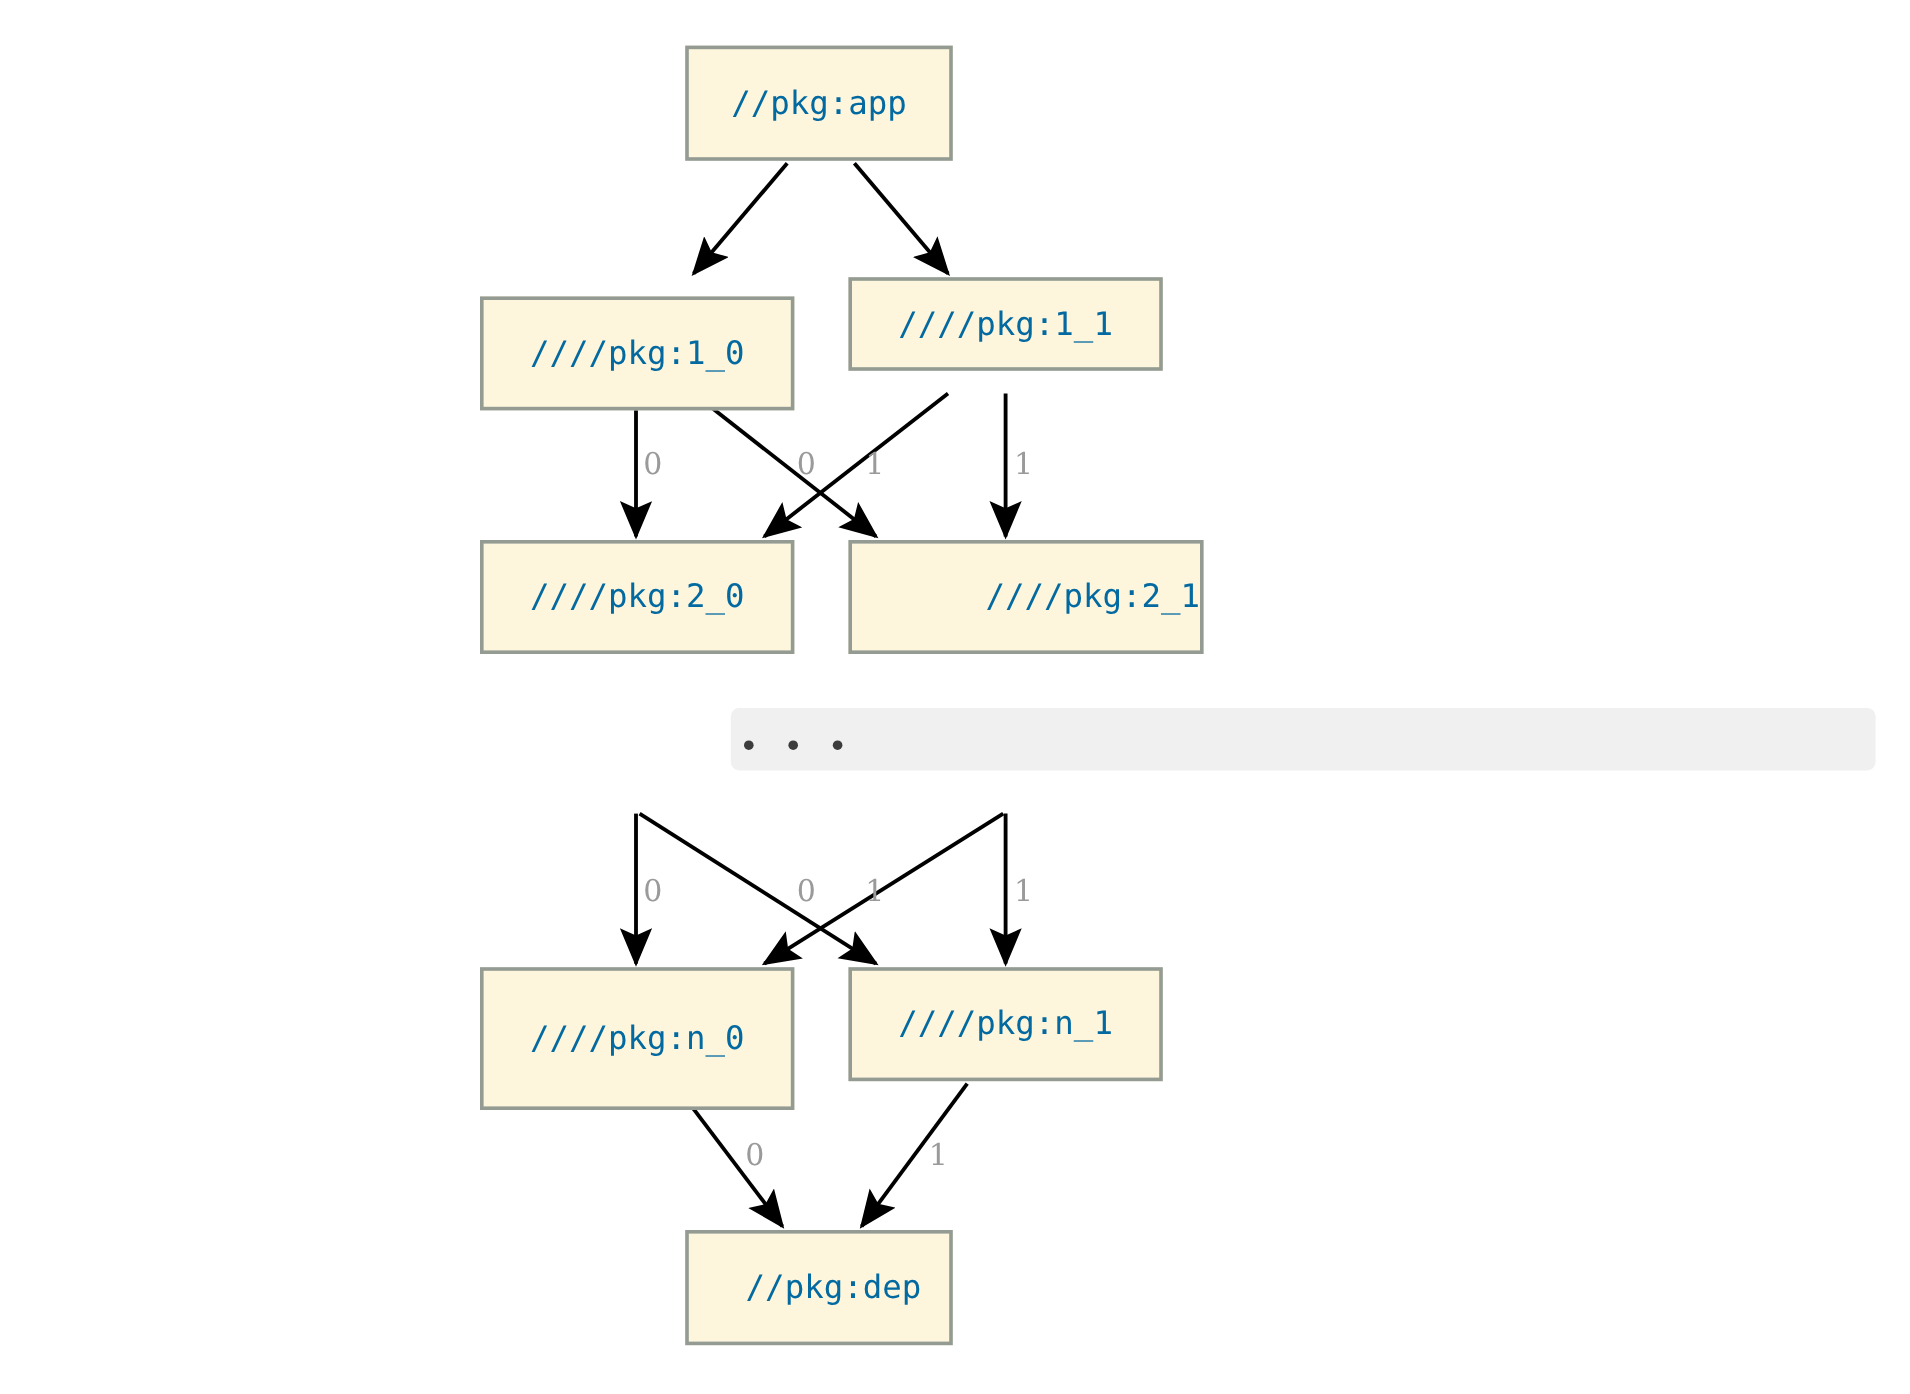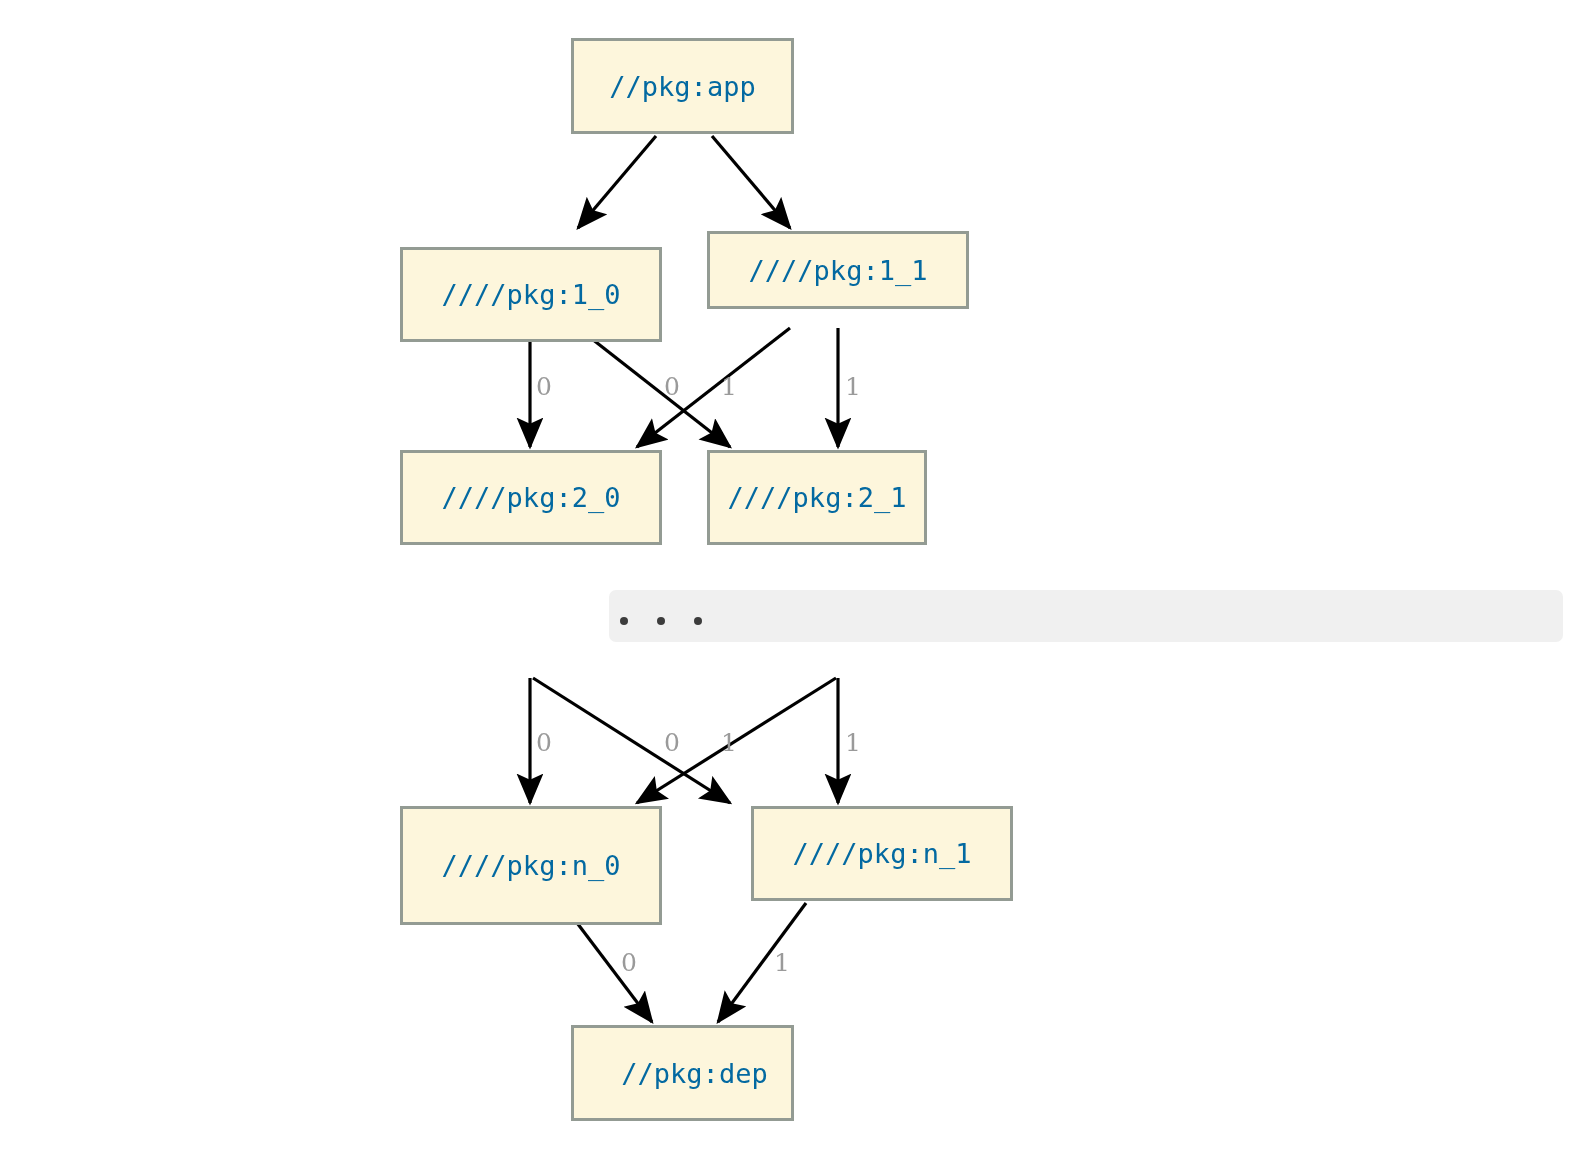--- a/index.html
+++ b/index.html
@@ -106,27 +106,27 @@
   </div>
   <div class="node-box" style="left: 400px; top: 231px; width: 262px; height: 95px; background: rgb(253, 246, 220); border-color: rgb(147, 155, 147); margin-top: 16px;">
     <span class="node-label">////pkg:1_0</span>
   </div>
   <div class="node-box" style="left: 707px; top: 231px; width: 262px; height: 78px; background: rgb(253, 246, 220); border-color: rgb(147, 155, 147);">
     <span class="node-label">////pkg:1_1</span>
   </div>
   <div class="node-box" style="left: 400px; top: 450px; width: 262px; height: 95px; background: rgb(253, 246, 220); border-color: rgb(147, 155, 147);">
     <span class="node-label">////pkg:2_0</span>
   </div>
-  <div class="node-box" style="left: 707px; top: 450px; width: 220px; height: 95px; background: rgb(253, 246, 220); border-color: rgb(147, 155, 147);">
+  <div class="node-box" style="left: 707px; top: 450px; width: 296px; height: 95px; background: rgb(253, 246, 220); border-color: rgb(147, 155, 147); justify-content: flex-end;">
     <span class="node-label">////pkg:2_1</span>
   </div>
   <div class="node-box" style="left: 400px; top: 806px; width: 262px; height: 119px; background: rgb(253, 246, 220); border-color: rgb(147, 155, 147);">
     <span class="node-label">////pkg:n_0</span>
   </div>
-  <div class="node-box" style="left: 707px; top: 806px; width: 262px; height: 95px; background: rgb(253, 246, 220); border-color: rgb(147, 155, 147); margin-left: 44px;">
+  <div class="node-box" style="left: 707px; top: 806px; width: 262px; height: 95px; background: rgb(253, 246, 220); border-color: rgb(147, 155, 147);">
     <span class="node-label">////pkg:n_1</span>
   </div>
   <div class="node-box" style="left: 571px; top: 1025px; width: 223px; height: 96px; background: rgb(253, 246, 220); border-color: rgb(147, 155, 147); padding-left: 24px;">
     <span class="node-label">//pkg:dep</span>
   </div>
 
   <div class="ellipsis-band" style="left: 609px; top: 590px; width: 954px; height: 52px; background: rgb(240, 240, 240);"></div>
   <div class="ellipsis-dots" style="left: 620px; top: 617px;">
       <span class="ellipsis-dot" style="background: rgb(60, 60, 60);"></span>
       <span class="ellipsis-dot" style="background: rgb(60, 60, 60);"></span>

